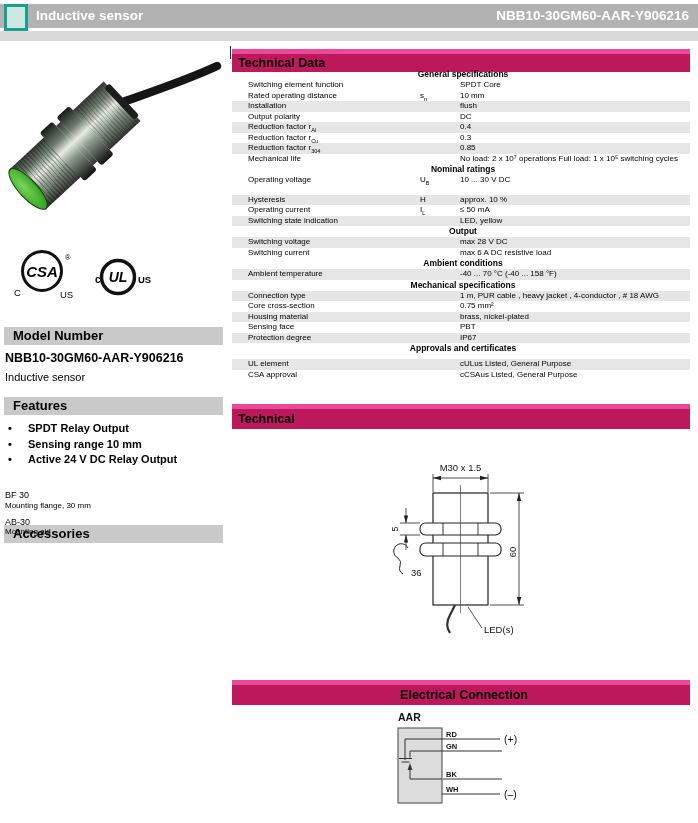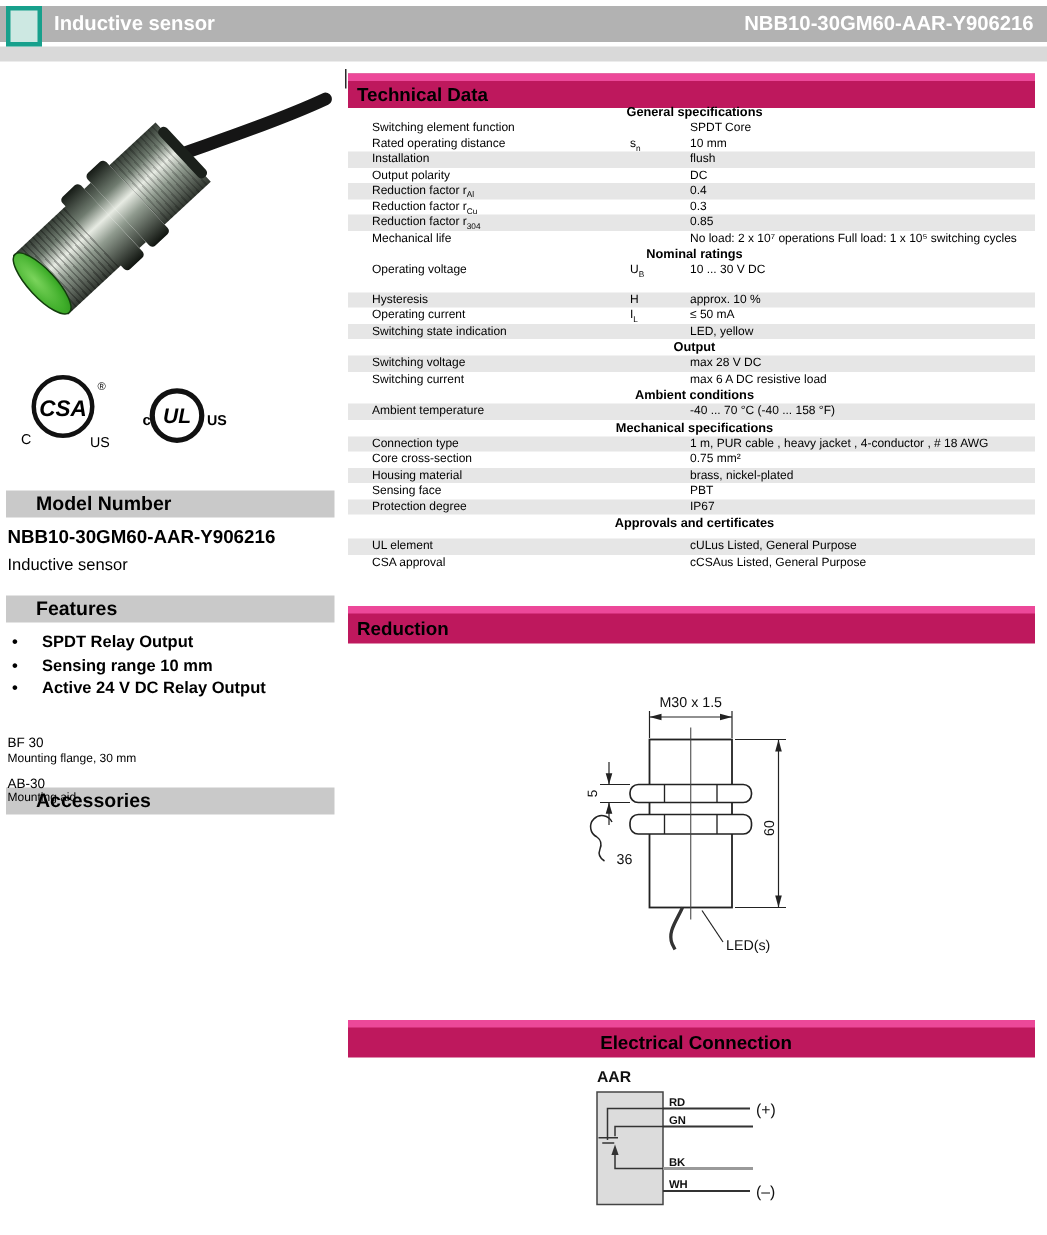--- a/index.html
+++ b/index.html
@@ -10,21 +10,21 @@
   .topbar-left{position:absolute;left:36px;top:0;height:24px;line-height:24px;
                font-size:13.5px;font-weight:bold;color:#fff;white-space:nowrap;}
   .topbar-right{position:absolute;right:9px;top:0;height:24px;line-height:24px;
                font-size:13.5px;font-weight:bold;color:#fff;white-space:nowrap;}
   .logo-square{position:absolute;left:4px;top:4px;width:18px;height:21px;
                border:3px solid #17a08c;background:#cde8e2;z-index:3;}
   .substrip{position:absolute;left:0;top:31px;width:698px;height:10px;background:#d9d9d9;}
   .reg-tick{position:absolute;left:230px;top:46px;width:1px;height:13px;background:#2a2a2a;}
   
   .secbar-left{position:absolute;left:4px;width:219px;height:18px;background:#c9c9c9;
-               font-size:13px;font-weight:bold;line-height:18px;padding-left:20px;
+               font-size:13px;font-weight:bold;line-height:18px;padding-left:9px;
                box-sizing:border-box;white-space:nowrap;}
   .model-number{position:absolute;left:5px;top:351px;font-size:12.5px;font-weight:bold;white-space:nowrap;}
   .model-subtitle{position:absolute;left:5px;top:371px;font-size:11px;}
   .features-list{position:absolute;left:8px;top:421px;width:214px;}
   .feat{height:15.5px;line-height:15.5px;font-size:11px;font-weight:bold;white-space:nowrap;}
   .feat .dot{display:inline-block;width:20px;}
   .accessories-list{position:absolute;left:5px;top:491px;width:214px;}
   .acc-name{font-size:9px;font-weight:normal;line-height:9.5px;}
   .acc-desc{font-size:8px;line-height:9px;margin-bottom:8px;}
   .photo,.csa,.ul,.dimsvg,.ecsvg{position:absolute;}
@@ -244,21 +244,21 @@
         <div class="c sym"></div>
         <div class="c val">cULus Listed, General Purpose</div>
       </div>
       <div class="trow">
         <div class="c lab">CSA approval</div>
         <div class="c sym"></div>
         <div class="c val">cCSAus Listed, General Purpose</div>
       </div>
     </div>
 
-  <div class="secbar-right bar-dim">Reduction</div>
+  <div class="secbar-right bar-dim">Technical</div>
   <svg class="dimsvg" style="left:232px;top:430px;" width="458" height="245" viewBox="0 0 458 245">
     <g stroke="#222" fill="none" stroke-width="1.2">
       <rect x="201" y="63" width="55" height="112" fill="#fff"></rect>
       <rect x="188" y="93" width="81" height="12" rx="5.5" fill="#fff" stroke-width="1.1"></rect>
       <path d="M211,93 V105 M246,93 V105" stroke-width="0.9"></path>
       <rect x="188" y="113" width="81" height="13" rx="5.5" fill="#fff" stroke-width="1.1"></rect>
       <path d="M211,113 V126 M246,113 V126" stroke-width="0.9"></path>
     </g>
 
     <g stroke="#222" stroke-width="0.8" fill="none">

